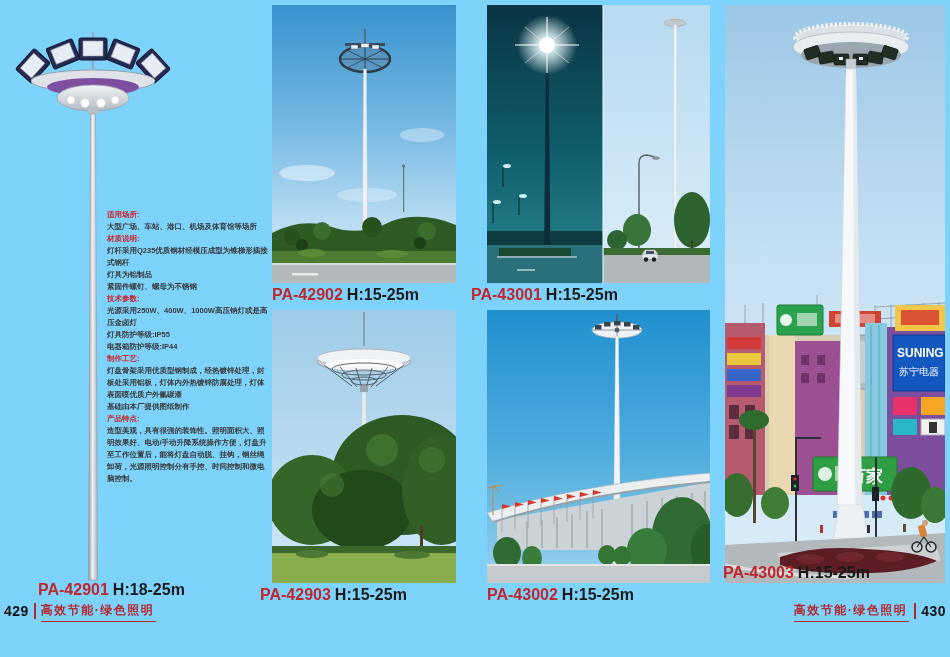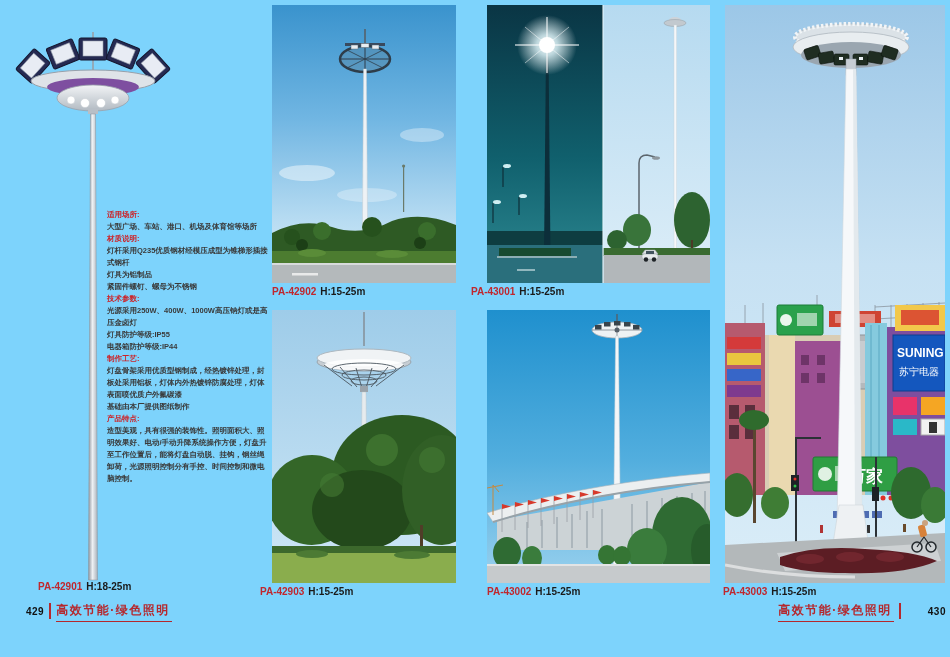--- a/index.html
+++ b/index.html
@@ -1,29 +1,29 @@
 <!DOCTYPE html>
 <html><head>
 <meta charset="utf-8">
 <style>
   html,body{margin:0;padding:0;background:#888;}
   .page{position:relative;width:950px;height:657px;background:#7dd3fc;
         font-family:"Liberation Sans",sans-serif;overflow:hidden;}
   .photo{position:absolute;display:block;}
-  .plabel{position:absolute;font-size:10px;font-weight:bold;white-space:nowrap;}
+  .plabel{position:absolute;font-size:16px;font-weight:bold;white-space:nowrap;}
   .plabel .model{color:#c0272d;}
   .plabel .ht{color:#1a1a1a;margin-left:4px;}
   .specs{position:absolute;left:107px;top:209px;width:162px;font-size:7.5px;
          line-height:12px;color:#3a3a3a;}
   .specs .sh{color:#cc2328;font-weight:bold;}
   .specs p{margin:0;font-weight:bold;}
   .footer{position:absolute;top:602px;display:flex;align-items:center;height:18px;}
   .footer-left{left:4px;}
   .footer-right{right:4px;}
-  .pagenum{font-size:10px;font-weight:bold;color:#111;letter-spacing:.5px;margin-left:22px;}
+  .pagenum{font-size:14px;font-weight:bold;color:#111;letter-spacing:.5px;}
   .vline{width:2px;height:16px;background:#b5282d;margin:0 5px;}
   .slogan{font-size:12px;font-weight:bold;color:#b5282d;
           border-bottom:1.5px solid #b5282d;padding:2px 2px 2px 0;letter-spacing:1.5px;}
   svg{display:block;}
 </style>
 </head>
 <body>
 
 <div class="page">
 
@@ -470,21 +470,21 @@
       <path d="M0,560 Q60,572 130,572" stroke="#dcdedf" stroke-width="3" fill="none"></path>
       <g transform="translate(192,516)">
         <circle cx="0" cy="26" r="5" fill="none" stroke="#23282c" stroke-width="1.5"></circle>
         <circle cx="14" cy="26" r="5" fill="none" stroke="#23282c" stroke-width="1.5"></circle>
         <path d="M0,26 L7,16 L14,26 M7,16 L5,10" stroke="#23282c" stroke-width="1.2" fill="none"></path>
         <rect x="2" y="4" width="7" height="12" rx="2" fill="#d8823a" transform="rotate(-15 5 10)"></rect>
         <circle cx="8" cy="2" r="3" fill="#caa27e"></circle>
       </g>
     </g>
   </svg>
-  <div class="plabel" style="left:723px;top:586px">
+  <div class="plabel" style="left:723px;top:564px">
     <span class="model">PA-43003</span><span class="ht">H:15-25m</span>
   </div>
 
   <div class="footer footer-left">
     <span class="pagenum">429</span>
     <span class="vline"></span>
     <span class="slogan">高效节能·绿色照明</span>
   </div>
   <div class="footer footer-right">
     <span class="slogan">高效节能·绿色照明</span>

